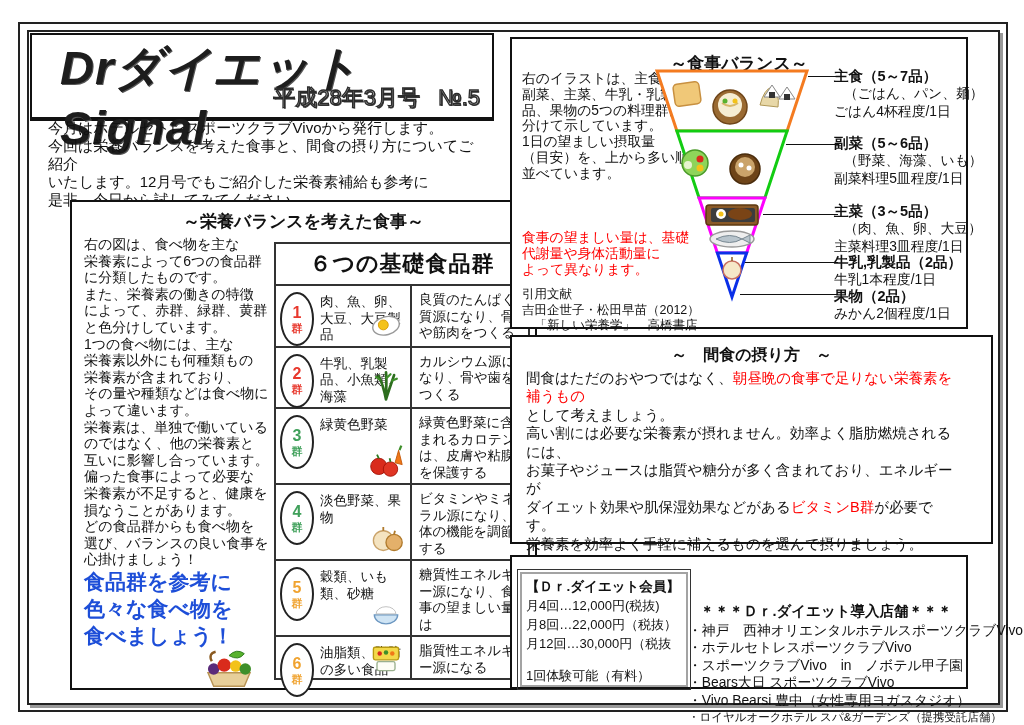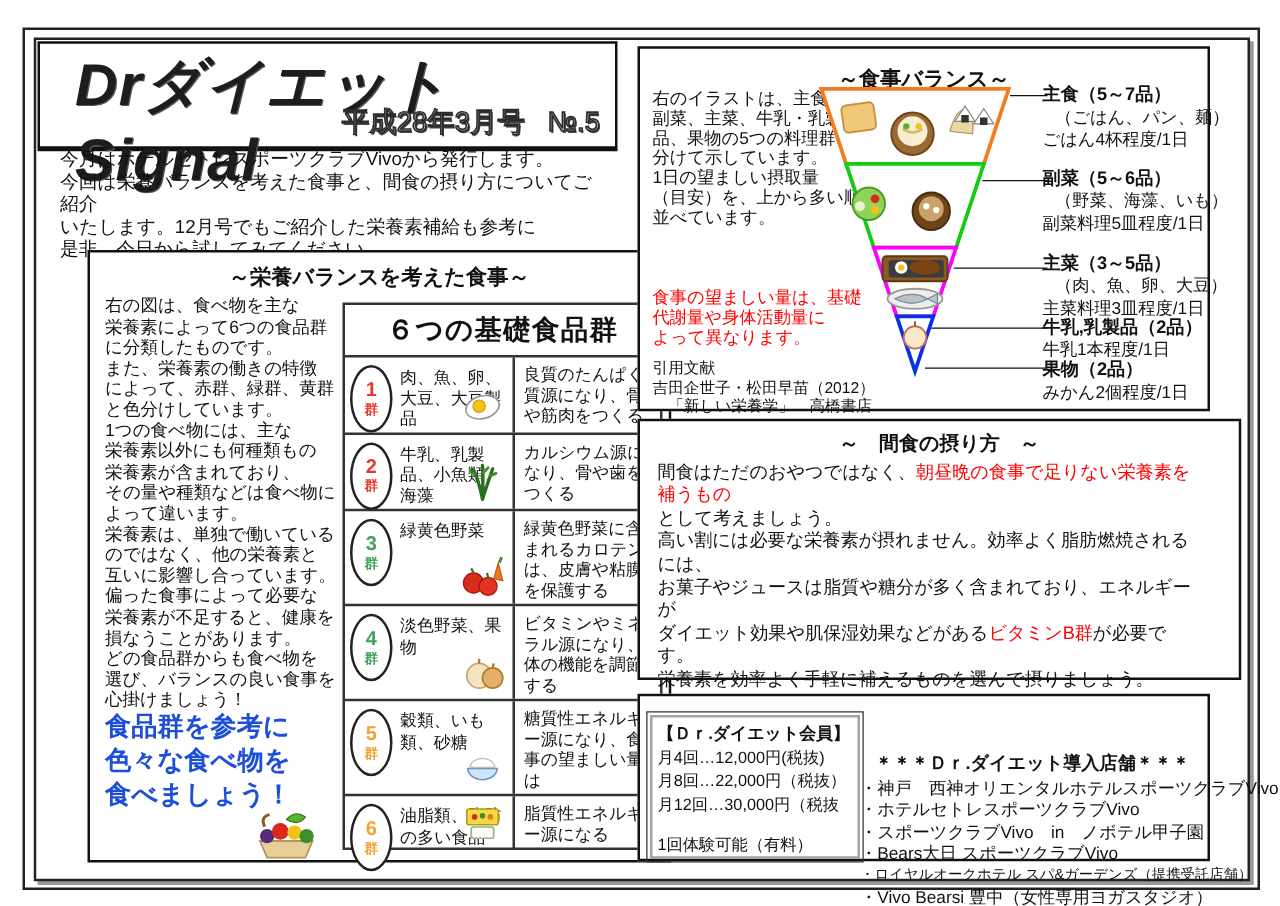--- a/index.html
+++ b/index.html
@@ -376,18 +376,18 @@
       <div class="ln"></div>
       <div>1回体験可能（有料）</div>
     </div>
     <div class="stores">
       <div class="stores-title">＊＊＊Ｄｒ.ダイエット導入店舗＊＊＊</div>
       <div id="store-items">
           <div class="store-item">・神戸　西神オリエンタルホテルスポーツクラブVivo</div>
           <div class="store-item">・ホテルセトレスポーツクラブVivo</div>
           <div class="store-item">・スポーツクラブVivo　in　ノボテル甲子園</div>
           <div class="store-item">・Bears大日 スポーツクラブVivo</div>
+          <div class="store-item">・Vivo Bearsi 豊中（女性専用ヨガスタジオ）</div>
           <div class="store-item small">・ロイヤルオークホテル スパ&amp;ガーデンズ（提携受託店舗）</div>
-          <div class="store-item">・Vivo Bearsi 豊中（女性専用ヨガスタジオ）</div>
         </div>
     </div>
   </div>
 </div>
 
 </body></html>

